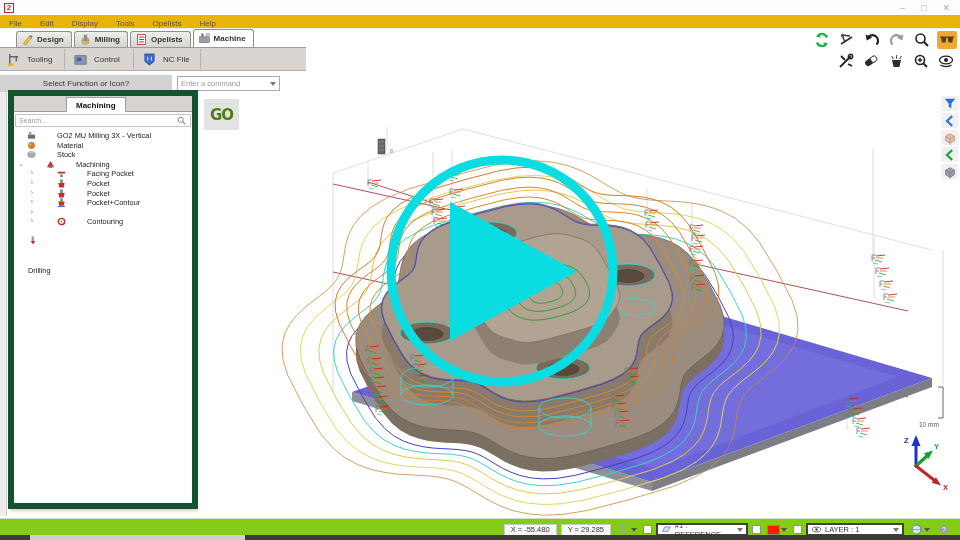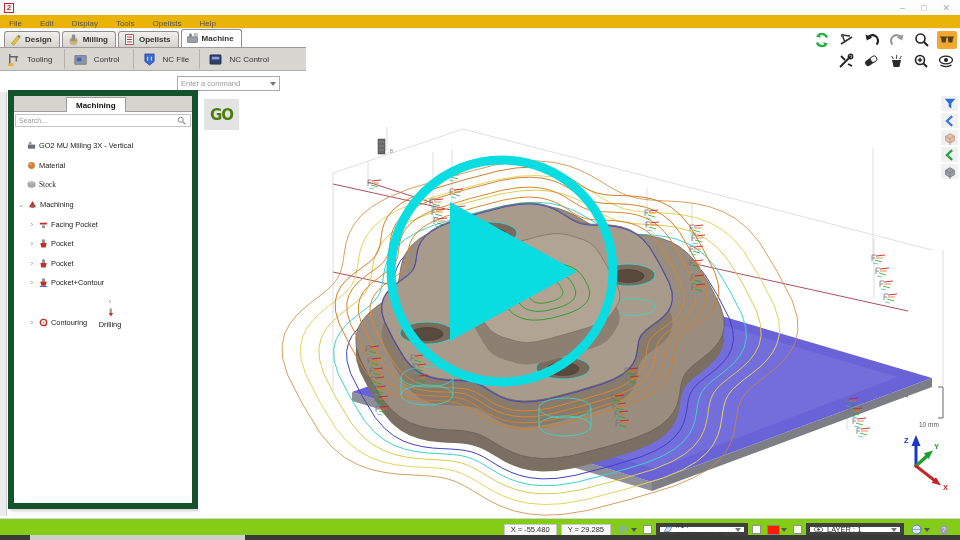--- a/index.html
+++ b/index.html
@@ -11,21 +11,21 @@
             display:flex;align-items:center;font-size:8px;color:#777;}
   .applogo{width:10px;height:10px;margin:0 5px 0 4px;border:1.5px solid #c0272d;color:#c0272d;
            font-weight:bold;font-size:8px;line-height:8px;text-align:center;}
   .wincontrols{margin-left:auto;display:flex;gap:16px;margin-right:10px;color:#aaa;font-size:9px;}
   .wincontrols span{cursor:default;}
   
   .menubar{position:absolute;left:0;top:15px;width:960px;height:14px;background:#eab308;
            display:flex;align-items:flex-end;font-size:8px;color:#555;border-bottom:1px solid #f0f0f0;}
   .menuitem{padding:0 9px;}
   
-  .tabsrow{position:absolute;left:4px;top:30px;height:17px;display:flex;align-items:flex-end;gap:2px;z-index:3;}
+  .tabsrow{position:absolute;left:16px;top:30px;height:17px;display:flex;align-items:flex-end;gap:2px;z-index:3;}
   .rtab{height:16px;display:flex;align-items:center;gap:3px;padding:0 7px 0 4px;
         border:1px solid #8f8f8f;border-bottom:none;border-radius:3px 3px 0 0;
         background:linear-gradient(#f0efec,#d7d4cf);font-size:8px;font-weight:bold;color:#333;}
   .rtab.active{background:#fff;height:18px;}
   .subbar{position:absolute;left:0;top:47px;width:306px;height:24px;background:#d9d6d1;
           border-top:1px solid #9b9b9b;border-bottom:1px solid #aeaeae;display:flex;align-items:center;z-index:2;}
   .rbtn{height:22px;display:flex;align-items:center;gap:6px;padding-left:6px;font-size:8px;color:#333;}
   .rsep{width:1px;height:20px;background:#b5b2ad;margin:0 2px;}
   .quickrow{position:absolute;display:flex;align-items:center;gap:5px;z-index:4;}
   .qbtn{width:20px;height:18px;display:flex;align-items:center;justify-content:center;border-radius:2px;}
@@ -42,40 +42,40 @@
   .leftpanel{position:absolute;left:8px;top:90px;width:190px;height:419px;background:#fff;
              border:6px solid #14532d;box-shadow:2px 2px 3px rgba(0,0,0,.18);}
   .paneltabs{height:16px;background:#d7d4cf;border-bottom:1px solid #9e9e9e;position:relative;}
   .paneltab{position:absolute;left:52px;top:1px;height:15px;padding:0 9px;background:#fff;
             border:1px solid #9e9e9e;border-bottom:none;font-size:8px;font-weight:bold;color:#111;
             display:flex;align-items:center;}
   .searchbox{margin:2px 1px;height:13px;border:1px solid #c4c4c4;background:#fff;display:flex;
              align-items:center;font-size:7px;color:#9a9a9a;padding:0 3px;}
   .searchbox svg{margin-left:auto;}
   .tree{font-size:7.4px;color:#222;padding-top:2px;}
-  .trow{height:9.6px;display:flex;align-items:center;gap:3px;margin-top:10px;}
+  .trow{height:9.6px;display:flex;align-items:flex-start;gap:21px;}
   .texp{width:8px;text-align:center;color:#888;font-size:7px;flex:none;}
   .ticon{flex:none;display:flex;}
   .gobadge{position:absolute;left:204px;top:99px;width:35px;height:31px;background:#e3e3e3;
            color:#4d7c0f;font-weight:bold;font-size:15px;letter-spacing:-1px;display:flex;
            align-items:center;justify-content:center;z-index:5;font-family:"DejaVu Sans",sans-serif;}
   
   .viewport{position:absolute;left:198px;top:92px;width:762px;height:426px;background:#fff;}
   
   .righttb{position:absolute;right:2px;top:96px;display:flex;flex-direction:column;gap:2px;z-index:5;}
   .rtbtn{width:17px;height:15px;background:#f1f1f1;display:flex;align-items:center;justify-content:center;}
   
   .statusbar{position:absolute;left:0;top:518px;width:960px;height:22px;background:#84cc16;
              border-top:1px solid #d8d8d8;display:flex;align-items:center;justify-content:flex-end;
              gap:4px;padding-right:8px;font-size:7.5px;color:#333;}
   .scell{border:1px solid #c9c9c9;background:#f7f7f7;height:12px;display:flex;align-items:center;
          padding:0 6px;min-width:40px;}
   .sbtn{height:13px;display:flex;align-items:center;gap:1px;padding:0 1px;border:1px solid transparent;}
   .cb{width:9px;height:9px;border:1px solid #8f8f8f;background:#fff;}
-  .scombo{height:13px;background:#fff;border:4px solid #404040;display:flex;align-items:center;
+  .scombo{height:13px;background:#fff;border:2px solid #404040;display:flex;align-items:center;
           gap:3px;padding:0 3px;font-size:7.5px;color:#333;}
   .swatch{width:13px;height:10px;background:var(--status_red);border:1px solid #888;}
   
   .videobar{position:absolute;left:0;top:535px;width:960px;height:5px;display:flex;}
   .videobar div{height:5px;}
 </style>
 </head>
 <body>
 
 <div id="app">
@@ -190,27 +190,20 @@
       </div>
       <div class="rsep"></div>
       <div class="rbtn" style="width: 62px;">
         <svg width="15" height="15" viewBox="0 0 16 16">
           <path d="M3 2 h10 v8 l-5 4 -5 -4 z" fill="#3a6bd0" stroke="#24448c" stroke-width=".7"></path>
           <path d="M6 5 v4 M10 5 v4" stroke="#dce6ff" stroke-width="1.1"></path>
         </svg>
         <span>NC File</span>
       </div>
       <div class="rsep"></div>
-      <div class="rbtn" style="width: 104px;">
-        <svg width="15" height="15" viewBox="0 0 16 16">
-          <rect x="2" y="3" width="12" height="10" rx="1" fill="#2f3f66" stroke="#1c2740" stroke-width=".6"></rect>
-          <rect x="4" y="5" width="8" height="3" fill="#7f9fdf"></rect>
-        </svg>
-        <span>NC Control</span>
-      </div>
     </div>
   <div class="quickrow" id="quick2" style="right:4px;top:52px;">
       <div class="qbtn">
         <svg width="16" height="16" viewBox="0 0 16 16">
           <path d="M2 14 L13 3" stroke="#222" stroke-width="1.8"></path>
           <circle cx="12.5" cy="3.5" r="2.2" fill="none" stroke="#222" stroke-width="1.4"></circle>
           <path d="M3 3 l4 4 M14 13 l-4 -2" stroke="#222" stroke-width="1.8"></path>
         </svg>
       </div>
       <div class="qbtn">
@@ -236,20 +229,21 @@
       </div>
       <div class="qbtn">
         <svg width="16" height="16" viewBox="0 0 16 16">
           <ellipse cx="8" cy="7" rx="6.5" ry="3.8" fill="none" stroke="#222" stroke-width="1.3"></ellipse>
           <circle cx="8" cy="7" r="2" fill="#222"></circle>
           <path d="M2.5 12 a7 4 0 0 0 11 0" fill="none" stroke="#222" stroke-width="1.2"></path>
         </svg>
       </div>
     </div>
 
+  <div class="cmdlabel">Select Function or Icon?</div>
   <div class="combobox">
     <span>Enter a command</span>
     <span class="dntri"></span>
   </div>
 
   <div class="leftstrip"></div>
 
   <div class="leftpanel">
     <div class="paneltabs">
       <span class="paneltab">Machining</span>
@@ -273,21 +267,21 @@
         </div>
         <div class="trow" style="padding-left: 13px;">
           <span class="ticon">
             <svg width="9" height="9" viewBox="0 0 10 10">
               <circle cx="5" cy="5" r="3.8" fill="#d08030"></circle>
               <circle cx="3.8" cy="3.8" r="1.2" fill="#e8b070"></circle>
             </svg>
           </span>
           <span>Material</span>
         </div>
-        <div class="trow" style="padding-left: 13px; font-family: Liberation Serif, serif;">
+        <div class="trow" style="padding-left: 13px;">
           <span class="ticon">
             <svg width="9" height="9" viewBox="0 0 10 10">
               <ellipse cx="5" cy="3.5" rx="4" ry="1.8" fill="#c8c8c8" stroke="#888" stroke-width=".5"></ellipse>
               <path d="M1 3.5 v3 a4 1.8 0 0 0 8 0 v-3" fill="#aaa" stroke="#888" stroke-width=".5"></path>
             </svg>
           </span>
           <span>Stock</span>
         </div>
         <div class="trow" style="padding-left: 3px;">
           <span class="texp">⌄</span>

